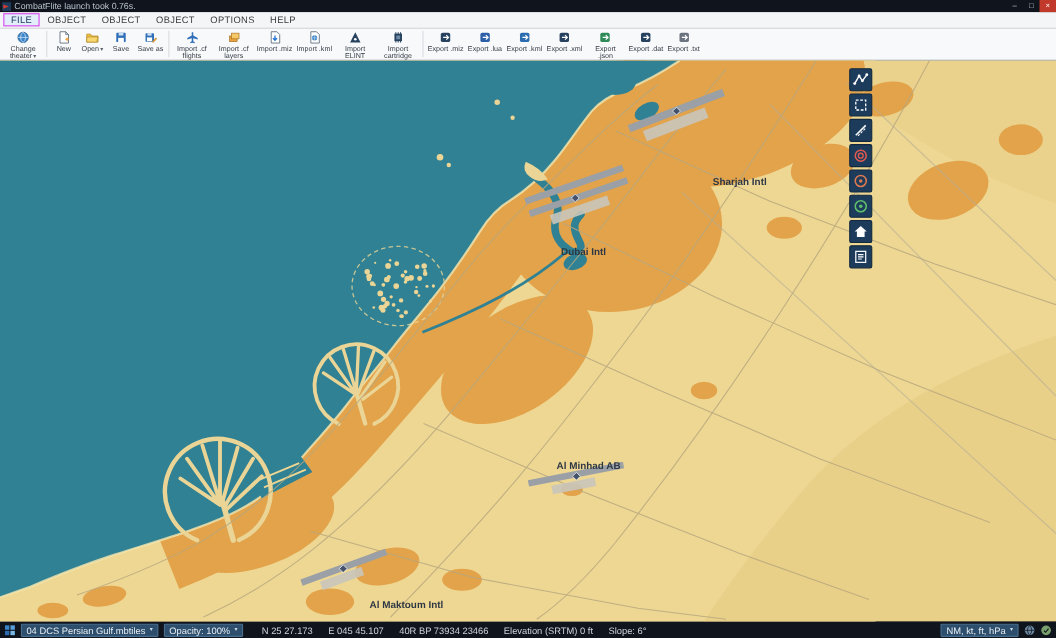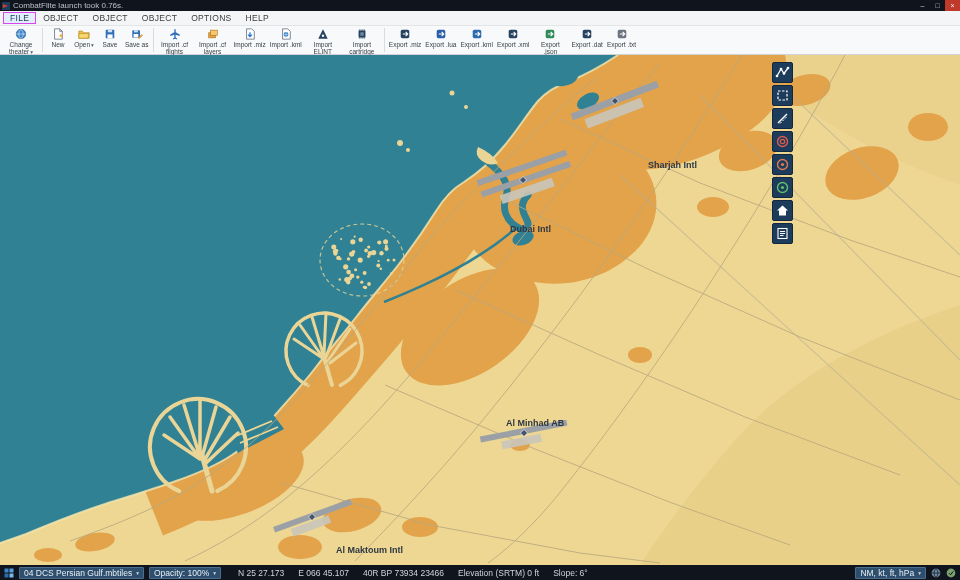--- a/index.html
+++ b/index.html
@@ -457,21 +457,21 @@
   <div class="sb-box">
     <span>04 DCS Persian Gulf.mbtiles</span>
     <span class="caret">▾</span>
   </div>
   <div class="sb-box">
     <span>Opacity: 100%</span>
     <span class="caret">▾</span>
   </div>
   <div class="sb-coords">
     <span>N 25 27.173</span>
-    <span>E 066 45.107</span>
+    <span>E 045 45.107</span>
     <span>40R BP 73934 23466</span>
     <span>Elevation (SRTM) 0 ft</span>
     <span>Slope: 6°</span>
   </div>
   <div class="sb-spacer"></div>
   <div class="sb-box">
     <span>NM, kt, ft, hPa</span>
     <span class="caret">▾</span>
   </div>
   <svg class="sb-roundicon" viewBox="0 0 10 10">

